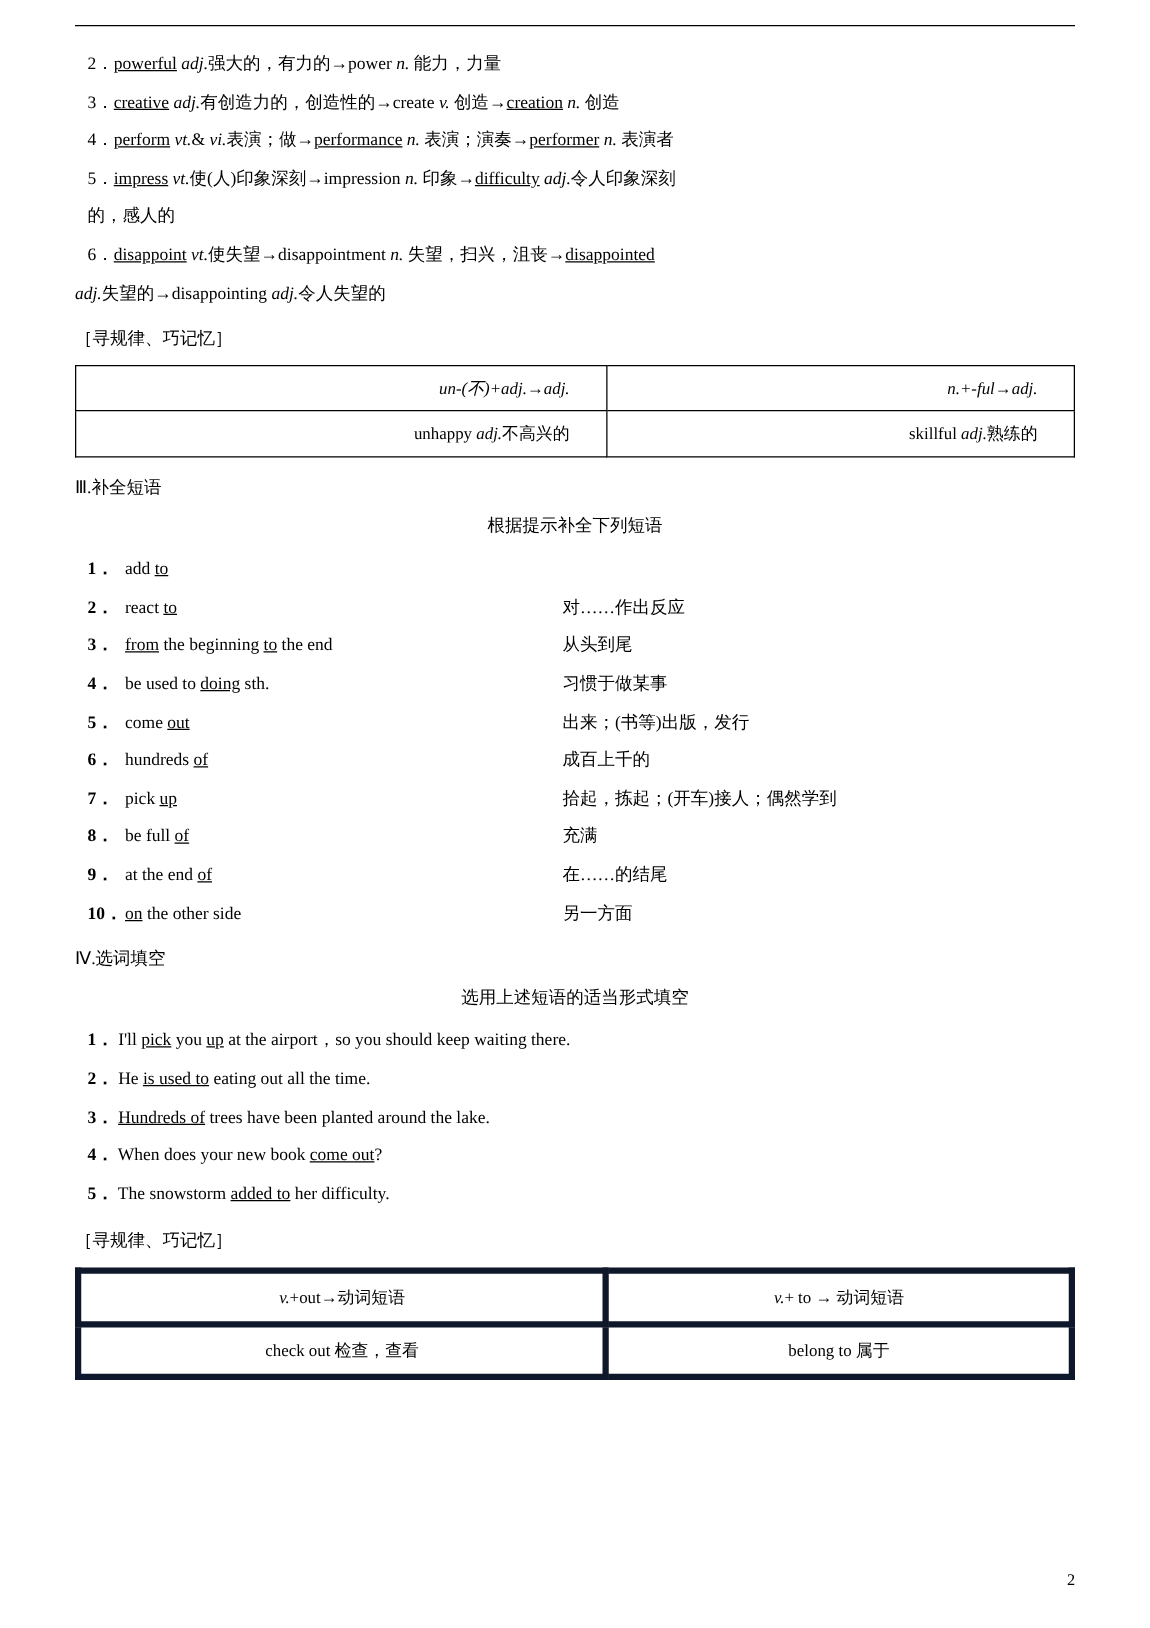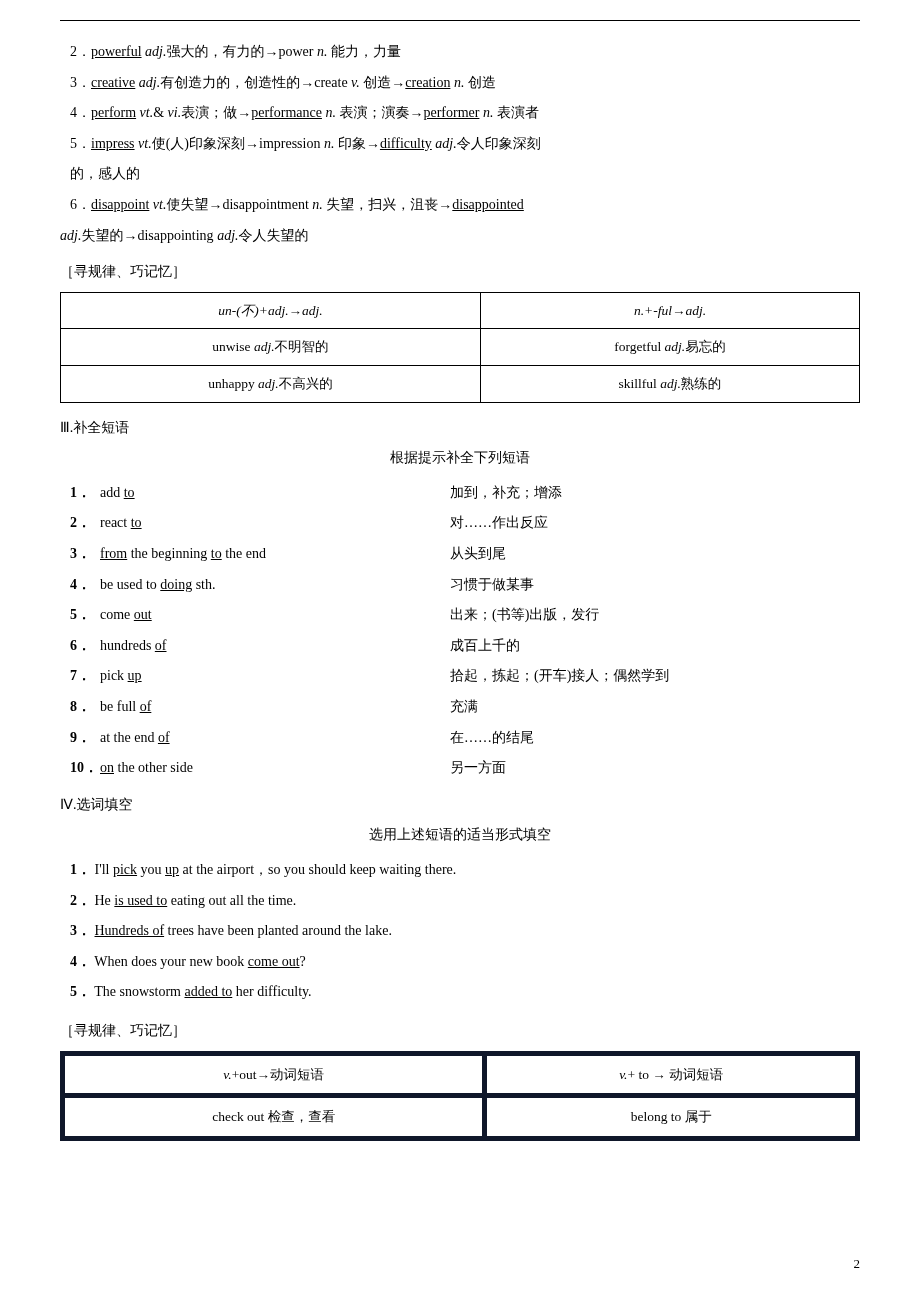--- a/index.html
+++ b/index.html
@@ -44,22 +44,22 @@
     
     .memory-table {
       width: 100%;
       border-collapse: collapse;
       margin: 6px 0 12px 0;
       font-size: 13.5px;
     }
 
     .memory-table td {
       border: 1px solid #000;
-      padding: 5px 4px;
-      text-align: center;
+      padding: 5px 29px;
+      text-align: right;
       vertical-align: top;
     }
 
     .memory-table .header-row td {
       font-weight: normal;
       font-style: italic;
     }
 
     
     .phrase-list {
@@ -176,38 +176,33 @@
 
   <div class="bracket-title">［寻规律、巧记忆］</div>
 
   <table class="memory-table">
     <tbody>
         <tr class="header-row">
       <td><em>un</em>-(不)+<em>adj.</em>→<em>adj.</em></td>
       <td><em>n.</em>+-<em>ful</em>→<em>adj.</em></td>
     </tr>
     <tr>
-      <td>unwise <em>adj.</em>不明智的</td>
-      <td>forgetful <em>adj.</em>易忘的</td>
-    </tr>
-    <tr>
       <td>unhappy <em>adj.</em>不高兴的</td>
       <td>skillful <em>adj.</em>熟练的</td>
     </tr>
   </tbody>
     </table>
 
   <div class="roman-title">Ⅲ.补全短语</div>
   <div class="sub-desc">根据提示补全下列短语</div>
 
   <ul class="phrase-list">
     <li>
       <span class="phrase-num">1．</span>
       <span class="phrase-text">add <u>to</u></span>
-      <span class="phrase-meaning">加到，补充；增添</span>
     </li>
     <li>
       <span class="phrase-num">2．</span>
       <span class="phrase-text">react <u>to</u></span>
       <span class="phrase-meaning">对……作出反应</span>
     </li>
     <li>
       <span class="phrase-num">3．</span>
       <span class="phrase-text"><u>from</u> the beginning <u>to</u> the end</span>
       <span class="phrase-meaning">从头到尾</span>

